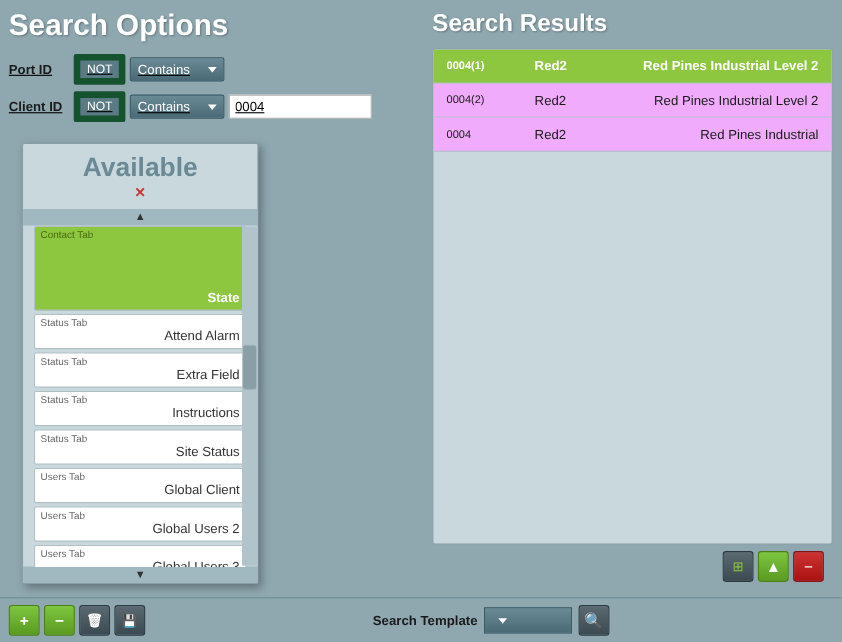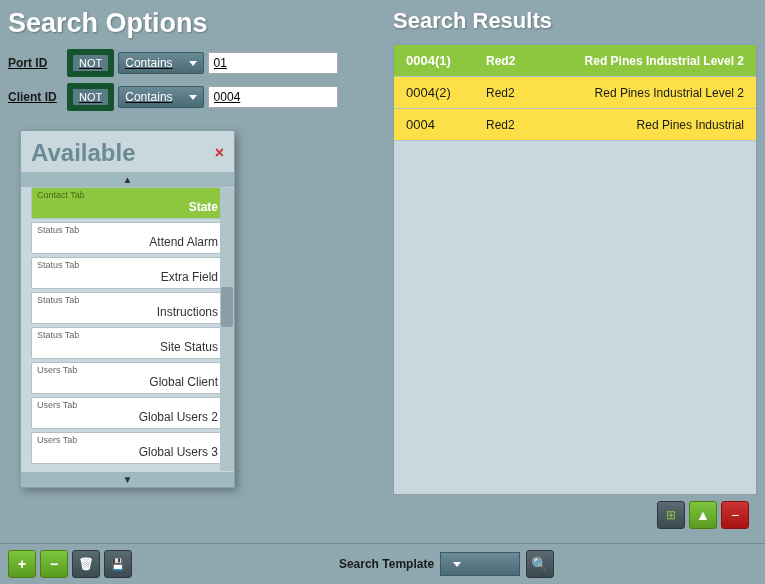--- a/index.html
+++ b/index.html
@@ -108,20 +108,21 @@
       z-index: 10;
       border-radius: 2px;
       box-shadow: 3px 3px 8px rgba(0,0,0,0.3);
     }
 
     .available-header {
       display: flex;
       justify-content: space-between;
       align-items: center;
       padding: 8px 10px 5px 10px;
+      flex-direction: column;
     }
 
     .available-title {
       font-size: 24px;
       color: #6a8a95;
       font-weight: bold;
     }
 
     .close-btn {
       color: #cc3333;
@@ -166,20 +167,21 @@
     .list-item .item-name {
       font-size: 12px;
       color: #333;
       display: block;
       text-align: right;
     }
 
     .list-item.selected .item-name {
       color: white;
       font-weight: bold;
+      margin-top: 45px;
     }
 
     .scroll-up-btn, .scroll-down-btn {
       width: 100%;
       text-align: center;
       background: #a0b8c0;
       cursor: pointer;
       padding: 2px;
       font-size: 10px;
       color: #333;
@@ -288,26 +290,26 @@
       padding: 8px 12px;
       border-bottom: 1px solid #b0c4ca;
       cursor: pointer;
     }
 
     .result-row:first-child {
       background: #8dc63f;
     }
 
     .result-row:not(:first-child) {
-      background: #fde047;
+      background: #f0abfc;
     }
 
     .result-id {
       min-width: 80px;
-      font-size: 13px;
+      font-size: 10px;
       color: #1a1a1a;
     }
 
     .result-row:first-child .result-id {
       color: white;
       font-weight: bold;
     }
 
     .result-name {
       min-width: 60px;
@@ -391,21 +393,20 @@
   <div class="left-panel">
     <div class="panel-title">Search Options</div>
 
     <div class="search-row">
       <span class="field-label">Port ID</span>
       <button class="not-btn">NOT</button>
       <button class="dropdown-btn">
         <span>Contains</span>
         <span class="dropdown-arrow"></span>
       </button>
-      <input class="text-input" type="text" value="01" style="">
     </div>
 
     <div class="search-row">
       <span class="field-label">Client ID</span>
       <button class="not-btn">NOT</button>
       <button class="dropdown-btn">
         <span>Contains</span>
         <span class="dropdown-arrow"></span>
       </button>
       <input class="text-input" type="text" value="0004" style="">

